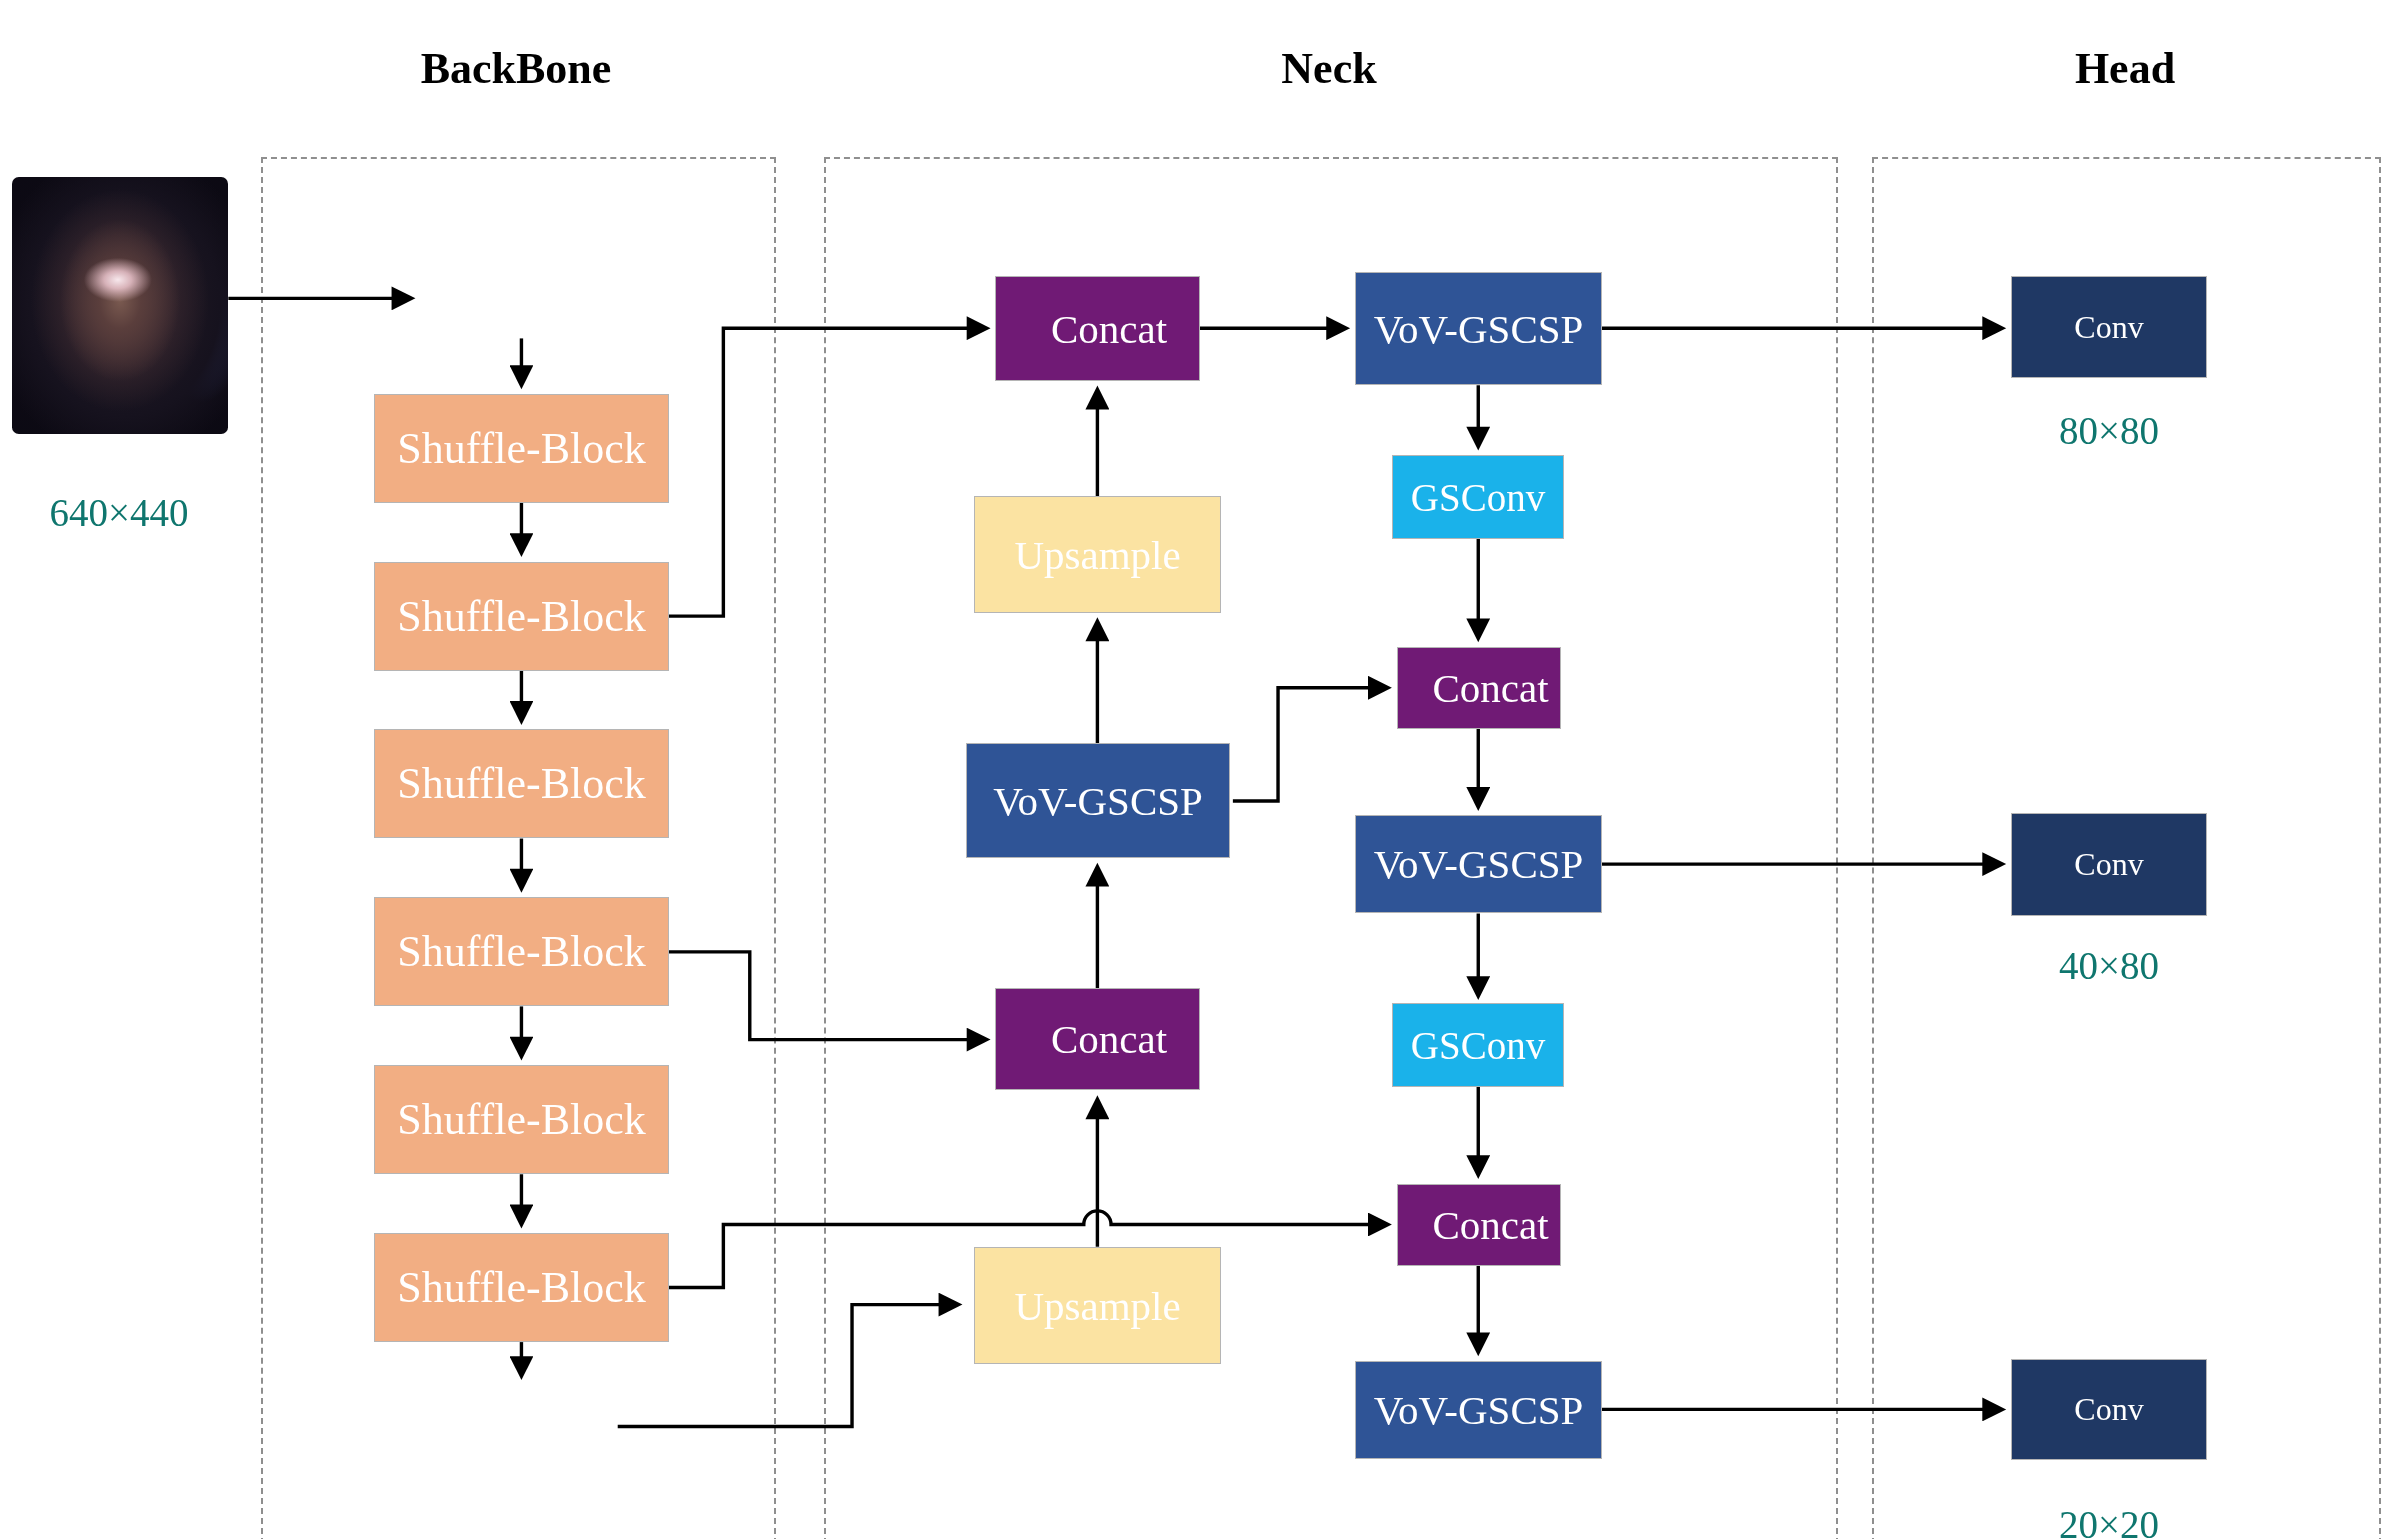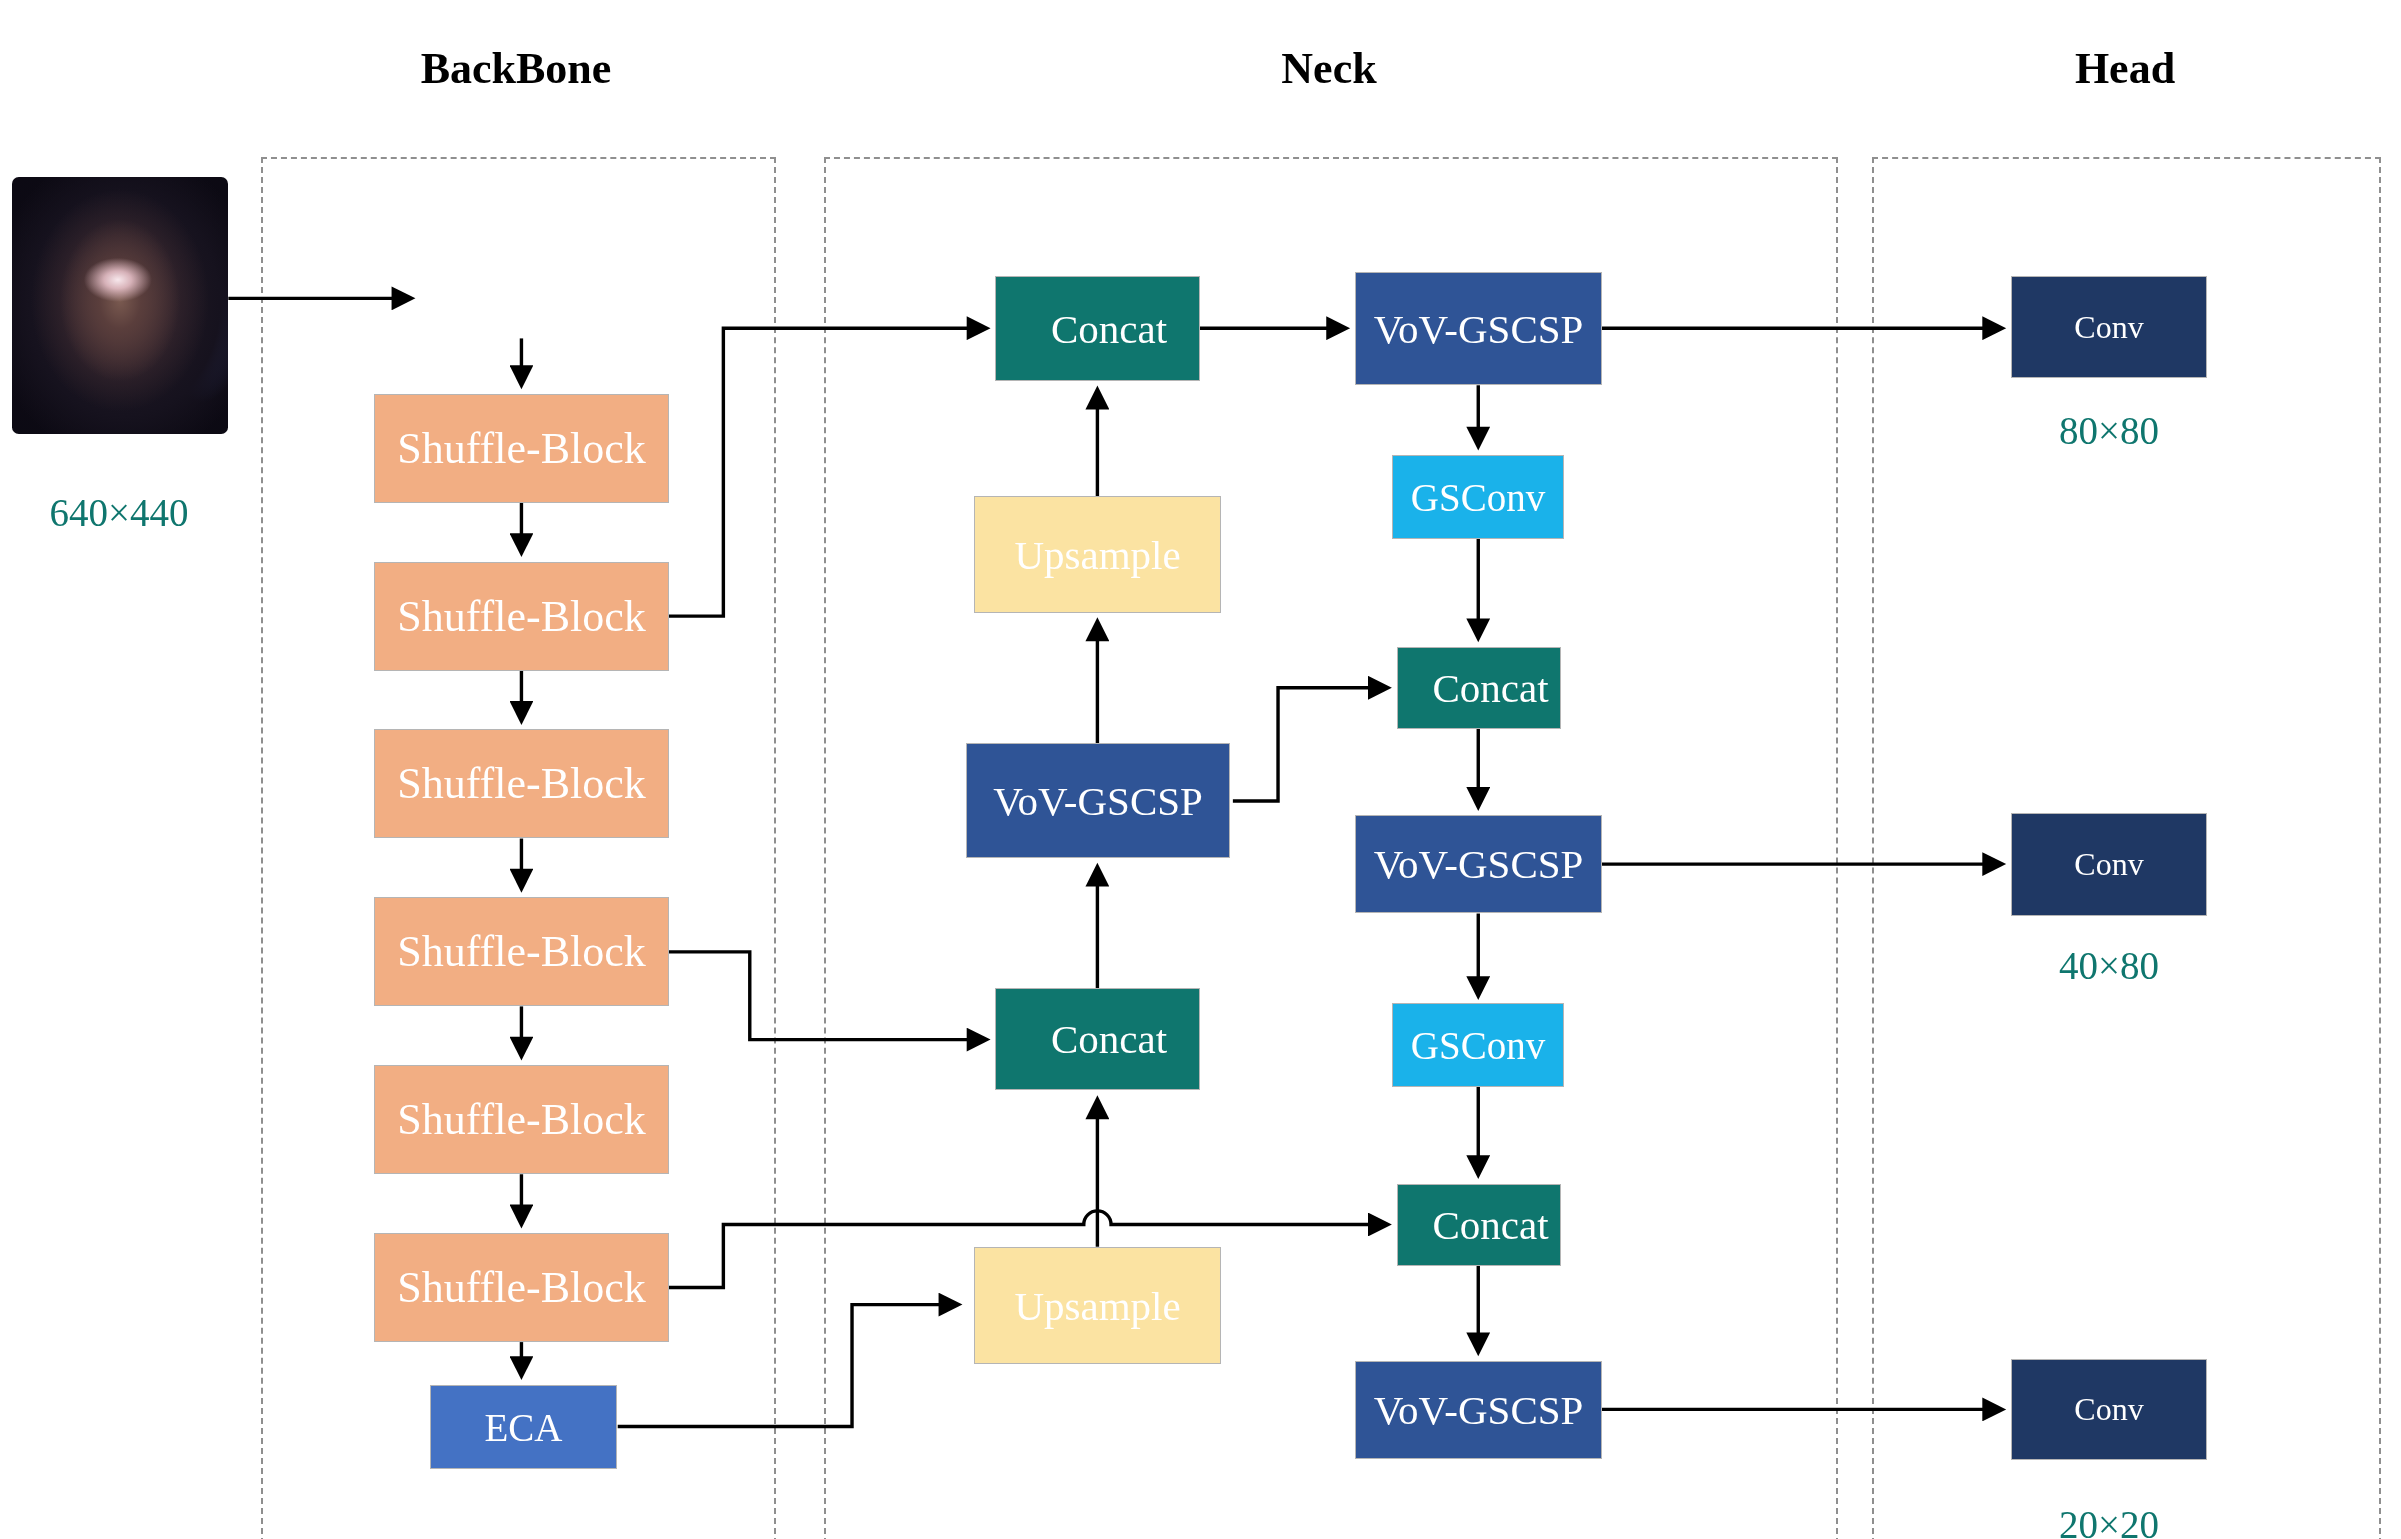--- a/index.html
+++ b/index.html
@@ -28,21 +28,21 @@
     position:absolute;
     display:flex;align-items:center;justify-content:center;
     color:#ffffff;
     box-sizing:border-box;
     border:1.7px solid #b5b5b5;
     white-space:nowrap;
   }
   .cbrm{background:#b7c8e9;font-size:41px;}
   .shuffle{background:#f2ae83;font-size:44px;text-align:center;}
   .eca{background:#4472c4;font-size:39px;}
-  .concat{background:#0f766e;font-size:41px;padding-left:23px;}
+  .concat{background:#701a75;font-size:41px;padding-left:23px;}
   .vov{background:#2f5496;font-size:41px;}
   .gsconv{background:#1ab2ea;font-size:39px;}
   .upsample{background:#fbe3a2;font-size:41px;}
   .conv{background:#1f3864;font-size:32px;}
   .dim-label{
     position:absolute;
     font-size:39px;color:#0f766e;
     transform:translateX(-50%);
     white-space:nowrap;
   }
@@ -124,21 +124,20 @@
       <path d="M1880,1607 H2328" marker-end="url(#ah)"></path>
     </g>
   </svg>
 
   <div class="node shuffle" style="left:374px;top:354px;width:295px;height:109px;">Shuffle-Block</div>
   <div class="node shuffle" style="left:374px;top:522px;width:295px;height:109px;">Shuffle-Block</div>
   <div class="node shuffle" style="left:374px;top:689px;width:295px;height:109px;">Shuffle-Block</div>
   <div class="node shuffle" style="left:374px;top:857px;width:295px;height:109px;">Shuffle-Block</div>
   <div class="node shuffle" style="left:374px;top:1025px;width:295px;height:109px;">Shuffle-Block</div>
   <div class="node shuffle" style="left:374px;top:1193px;width:295px;height:109px;">Shuffle-Block</div>
-  <div class="node eca" style="left:430px;top:1345px;width:187px;height:84px;">ECA</div>
 
   <div class="node concat" style="left:995px;top:236px;width:205px;height:105px;">Concat</div>
   <div class="node upsample" style="left:974px;top:456px;width:247px;height:117px;">Upsample</div>
   <div class="node vov" style="left:966px;top:703px;width:264px;height:115px;">VoV-GSCSP</div>
   <div class="node concat" style="left:995px;top:948px;width:205px;height:102px;">Concat</div>
   <div class="node upsample" style="left:974px;top:1207px;width:247px;height:117px;">Upsample</div>
 
   <div class="node vov" style="left:1355px;top:232px;width:247px;height:113px;">VoV-GSCSP</div>
   <div class="node gsconv" style="left:1392px;top:415px;width:172px;height:84px;">GSConv</div>
   <div class="node concat" style="left:1397px;top:607px;width:164px;height:82px;">Concat</div>

